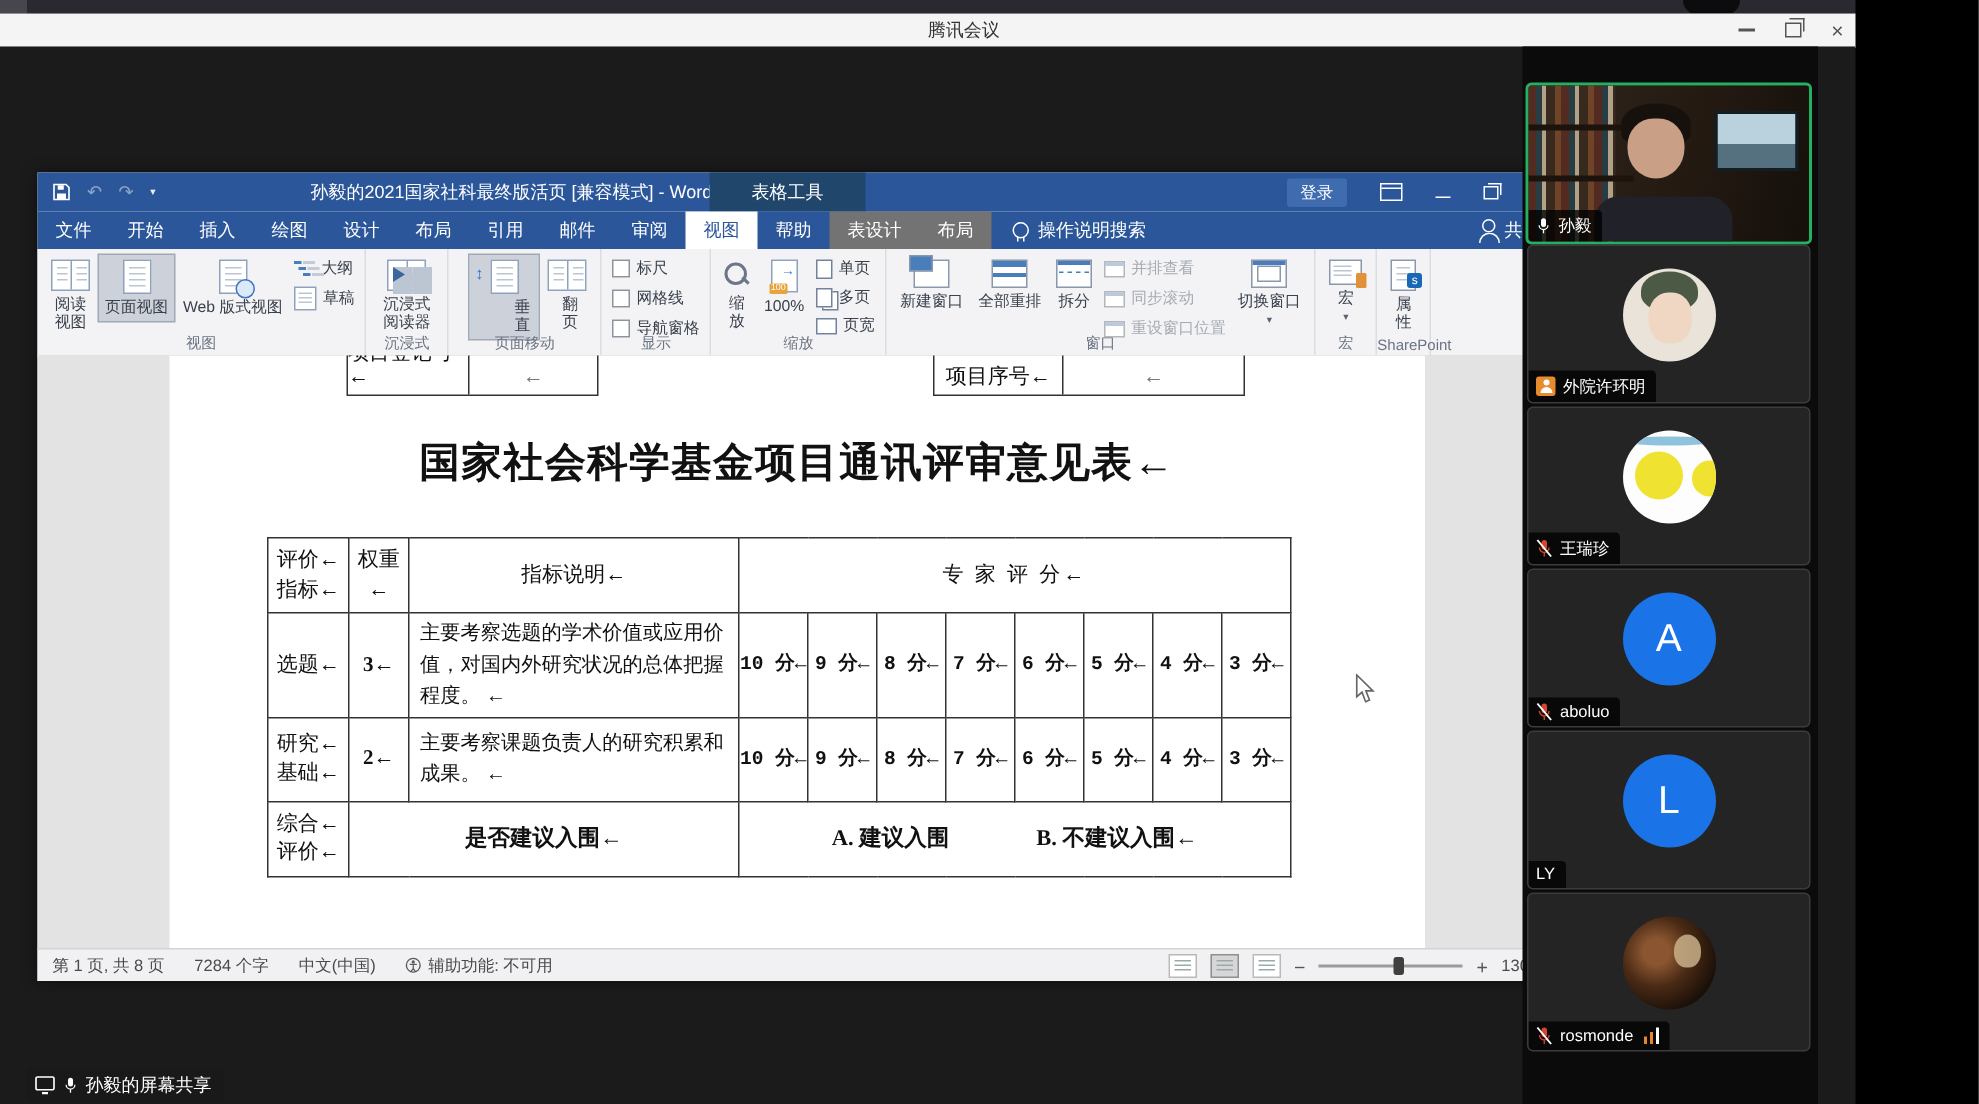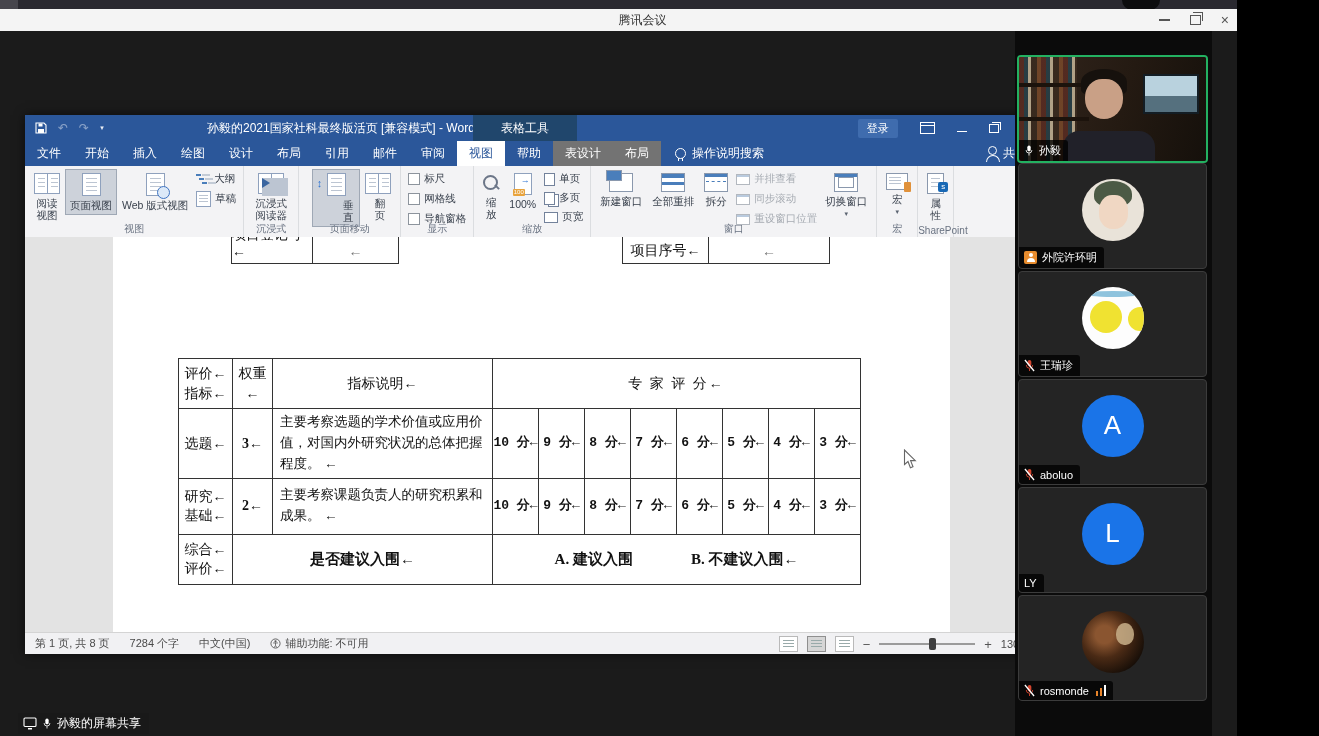--- a/index.html
+++ b/index.html
@@ -388,20 +388,21 @@
       <div class="page">
         <div class="tbox" style="left:118px;">
           <div class="cell" style="width:80px;">项目登记号←</div>
           <div class="cell" style="width:85px;color:#777;">←</div>
         </div>
         <div class="tbox" style="left:509px;">
           <div class="cell" style="width:85px;">项目序号←</div>
           <div class="cell" style="width:120px;color:#777;">←</div>
         </div>
 
+        <div class="doc-title">国家社会科学基金项目通讯评审意见表←</div>
 
         <table class="maintab">
           <colgroup>
             <col style="width:54px">
               <col style="width:40px">
               <col style="width:220px">
             <col style="width:46px">
               <col style="width:46px">
               <col style="width:46px">
               <col style="width:46px">

